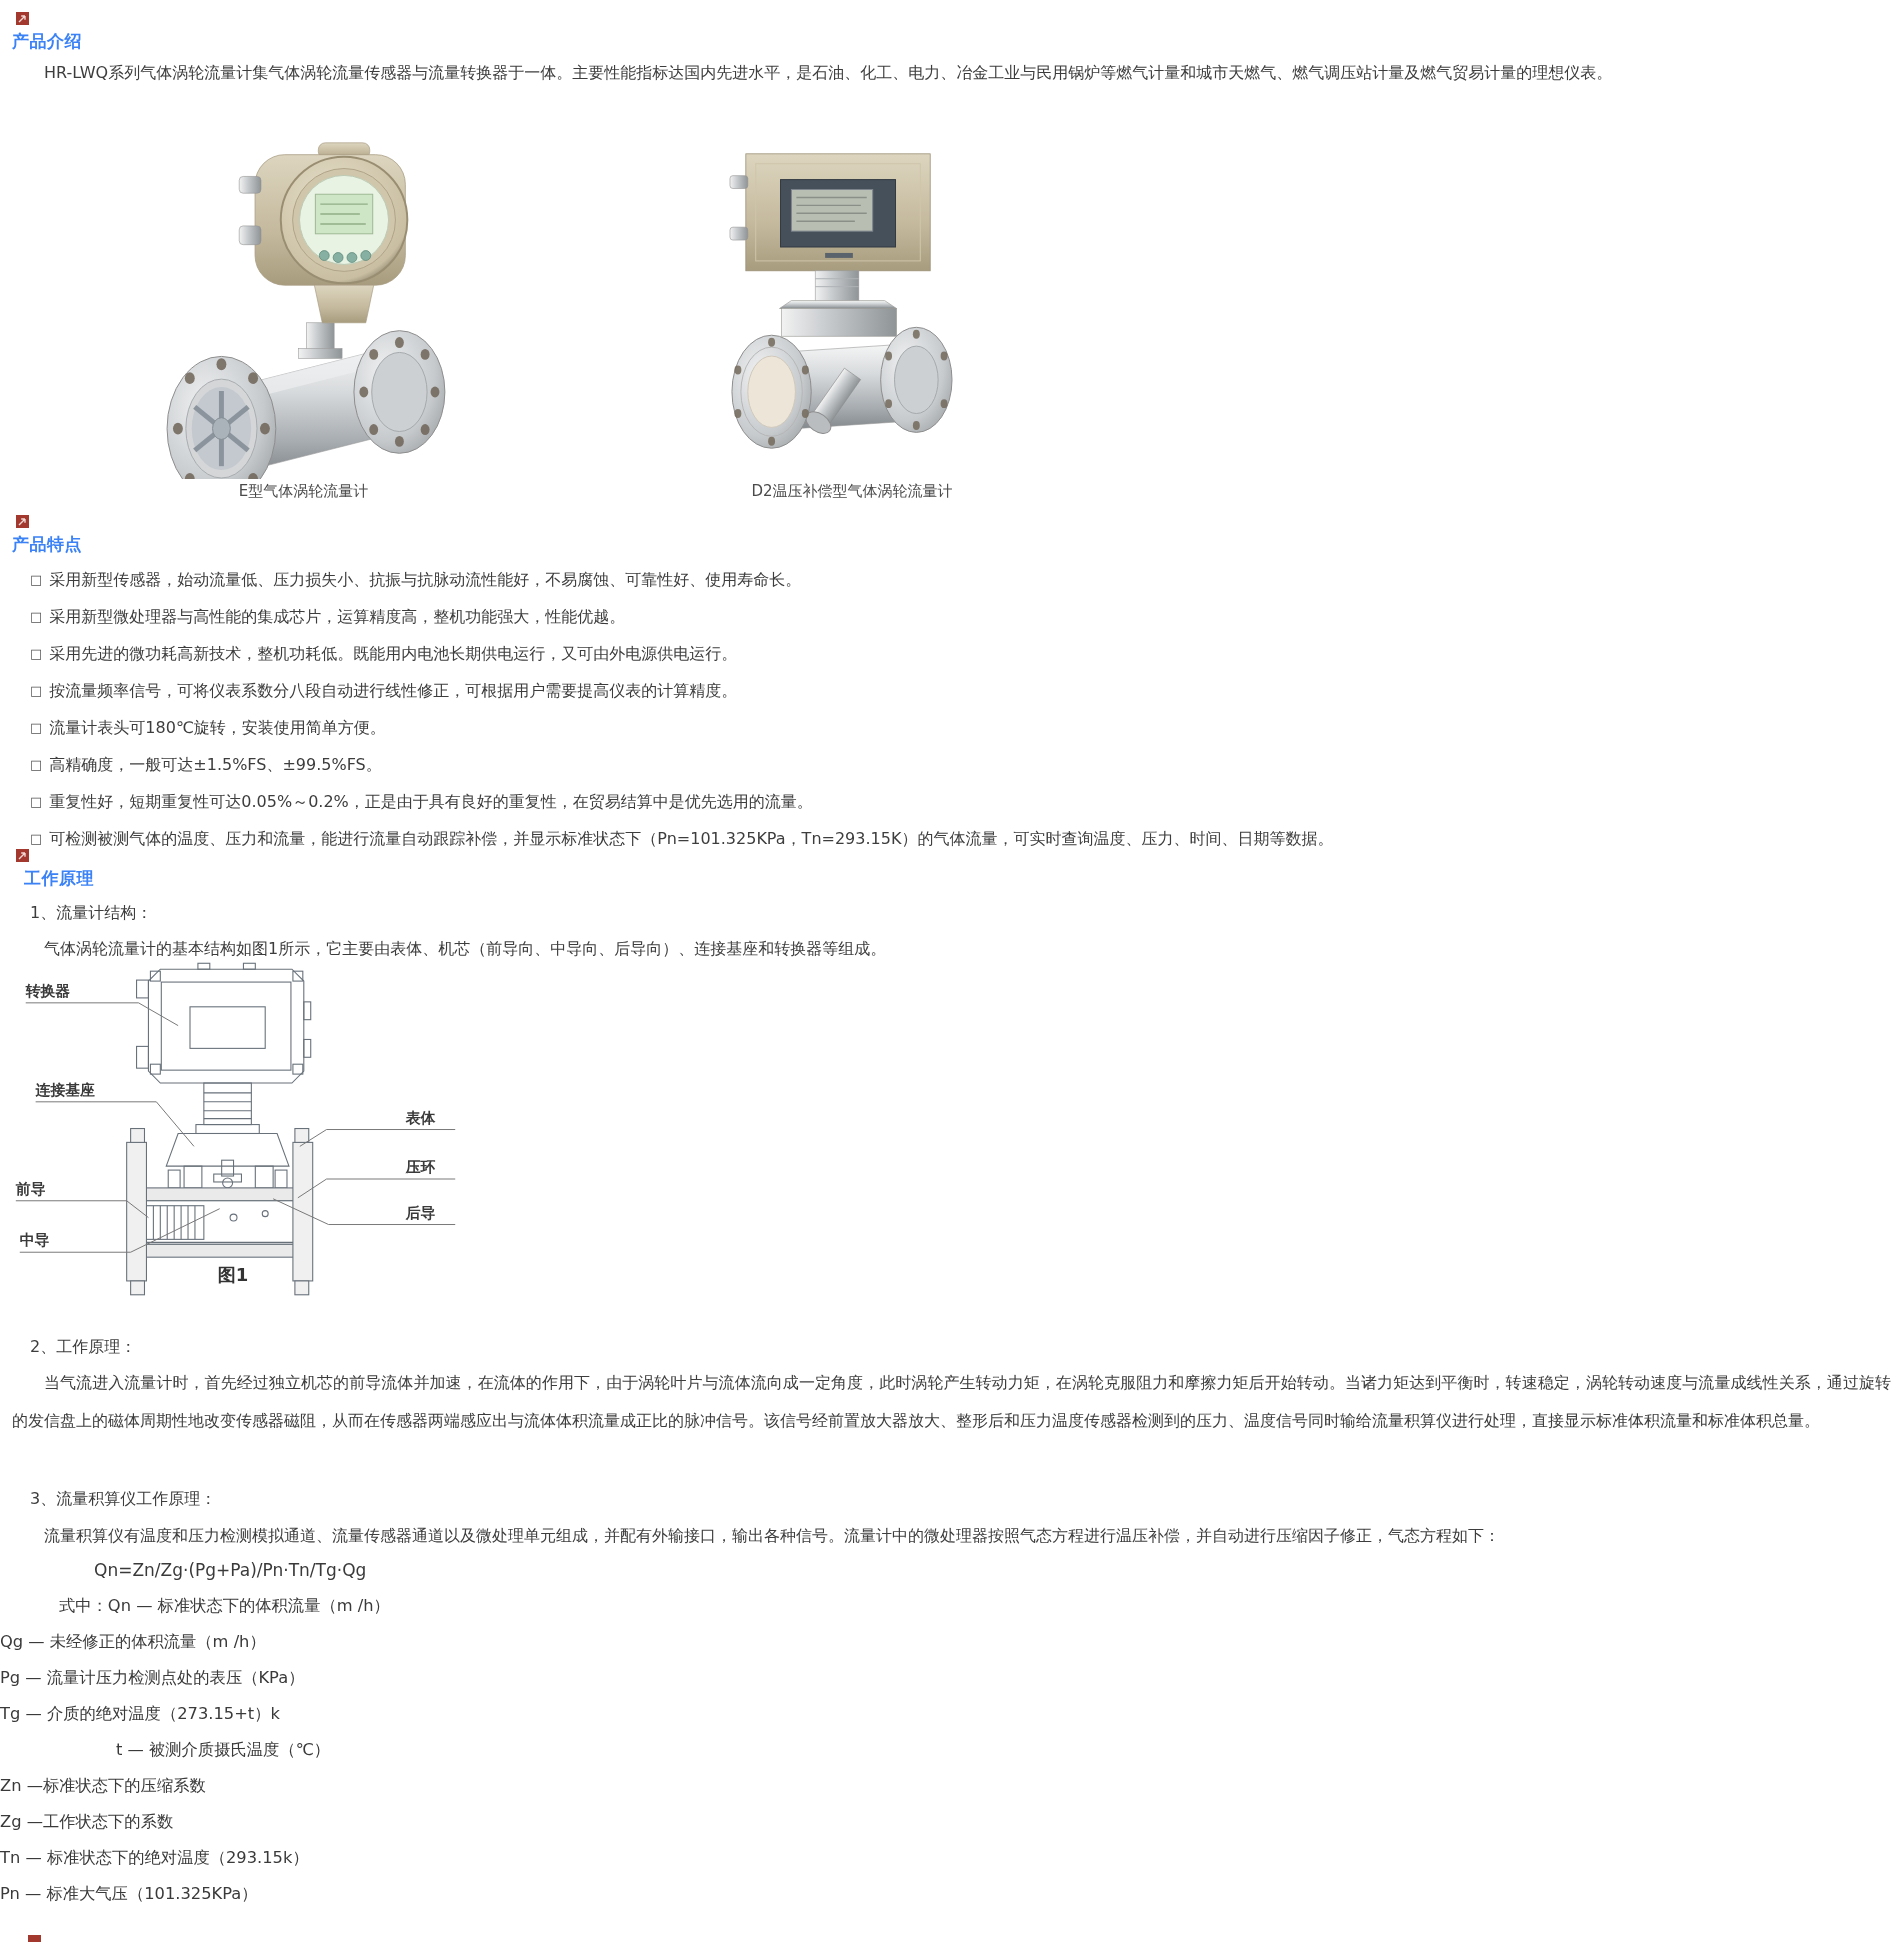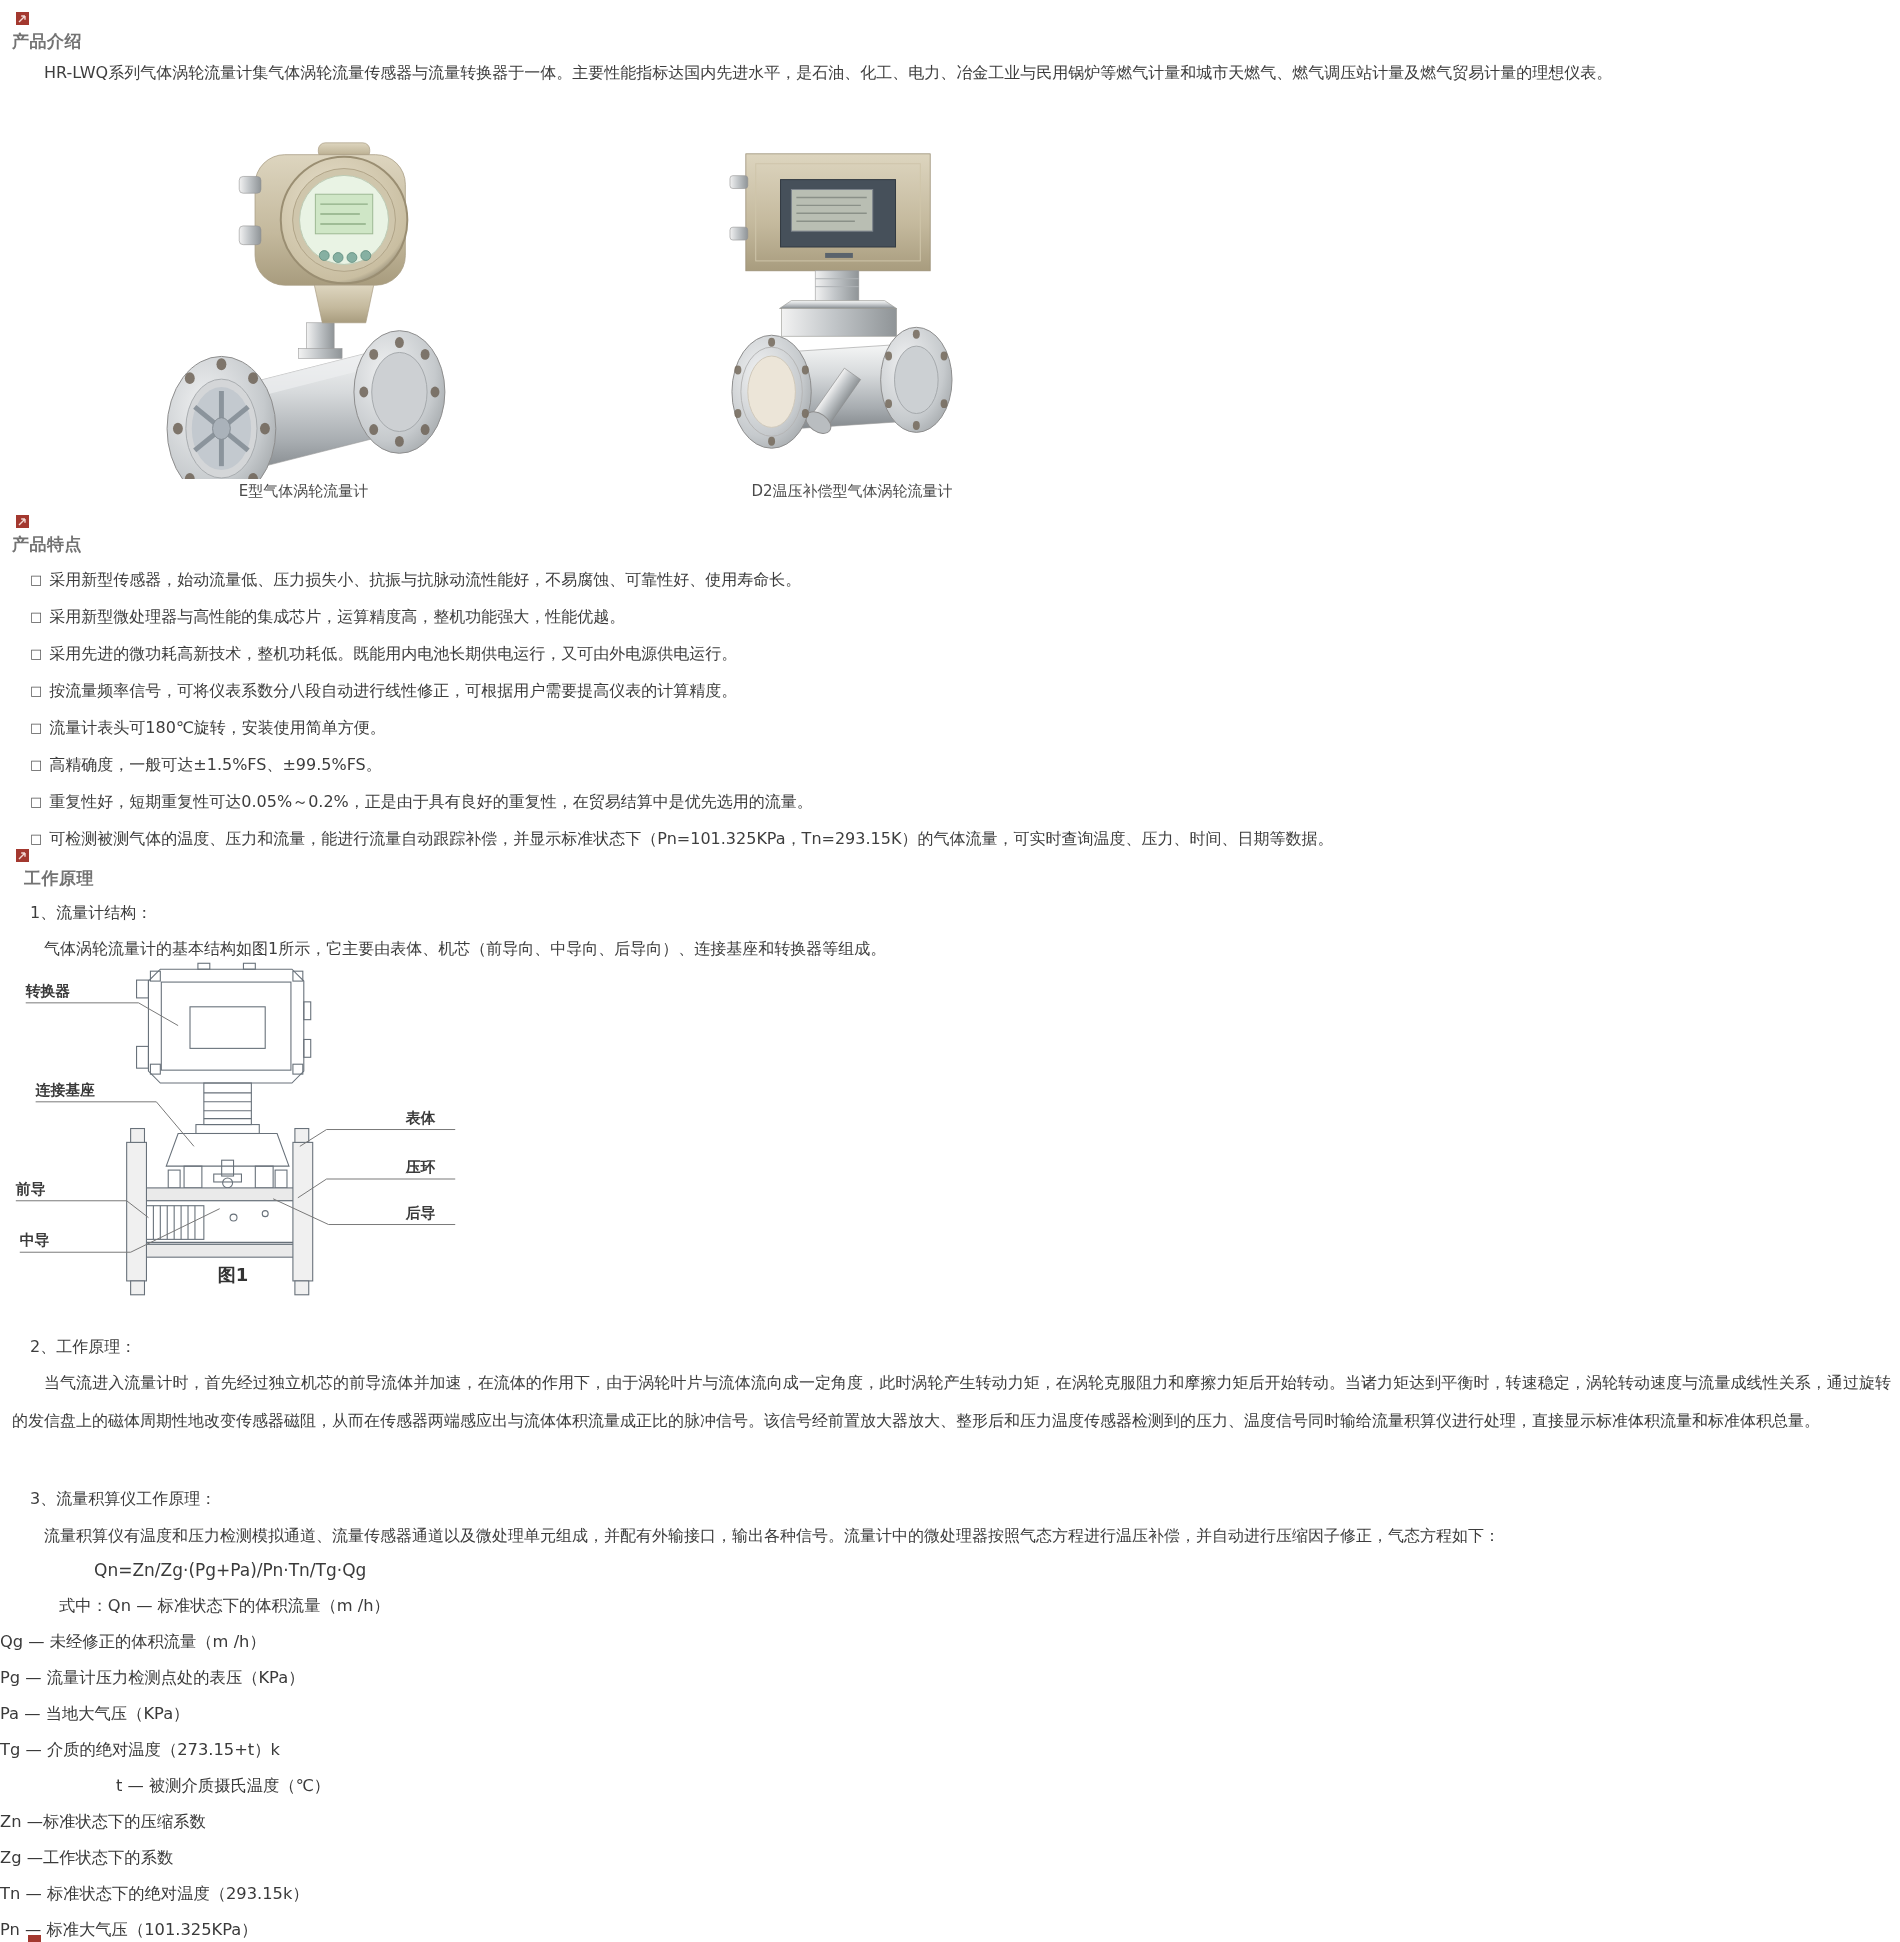--- a/index.html
+++ b/index.html
@@ -1,20 +1,20 @@
 <!DOCTYPE html>
 <html><head>
 <meta charset="utf-8">
 <style>
   html,body{margin:0;padding:0;background:#fff;}
   .page{position:relative;width:1901px;height:1942px;background:#ffffff;overflow:hidden;
         font-family:"DejaVu Sans","Liberation Sans",sans-serif;color:#3d3d3d;font-size:16px;}
   .abs{position:absolute;}
   .marker{width:13px;height:13px;background:#a3382f;display:flex;align-items:center;justify-content:center;}
-  .sec-h{font-weight:bold;color:#737373;font-size:17px;letter-spacing:0.5px;}
+  .sec-h{font-weight:bold;color:#3b82f6;font-size:17px;letter-spacing:0.5px;}
   .body-p{width:1877px;line-height:24px;text-indent:2em;text-align:justify;color:#3d3d3d;}
   .cap{color:#4a4a4a;font-size:15px;text-align:center;}
   .bullet-row{display:flex;align-items:flex-start;height:37px;color:#3d3d3d;}
   .sq{font-size:13px;line-height:20px;margin-right:7px;color:#555;}
   .num-title{color:#3d3d3d;}
   .long-p{width:1879px;line-height:38px;text-align:justify;text-indent:2em;color:#3d3d3d;}
   .one-line{width:1879px;line-height:22px;text-indent:2em;color:#3d3d3d;}
   .formula{color:#3a3a3a;font-size:17px;}
   .def-row{height:36px;line-height:24px;color:#3a3a3a;font-size:16.3px;}
   .ind0{padding-left:59px;}
@@ -322,21 +322,20 @@
   <div class="abs long-p" style="top:1364px;left:12px;">当气流进入流量计时，首先经过独立机芯的前导流体并加速，在流体的作用下，由于涡轮叶片与流体流向成一定角度，此时涡轮产生转动力矩，在涡轮克服阻力和摩擦力矩后开始转动。当诸力矩达到平衡时，转速稳定，涡轮转动速度与流量成线性关系，通过旋转的发信盘上的磁体周期性地改变传感器磁阻，从而在传感器两端感应出与流体体积流量成正比的脉冲信号。该信号经前置放大器放大、整形后和压力温度传感器检测到的压力、温度信号同时输给流量积算仪进行处理，直接显示标准体积流量和标准体积总量。</div>
 
   <div class="abs num-title" style="top:1489px;left:30px;">3、流量积算仪工作原理：</div>
   <div class="abs one-line" style="top:1525px;left:12px;">流量积算仪有温度和压力检测模拟通道、流量传感器通道以及微处理单元组成，并配有外输接口，输出各种信号。流量计中的微处理器按照气态方程进行温压补偿，并自动进行压缩因子修正，气态方程如下：</div>
   <div class="abs formula" style="top:1560px;left:94px;">Qn=Zn/Zg·(Pg+Pa)/Pn·Tn/Tg·Qg</div>
 
   <div class="abs" style="top:1594px;left:0px;width:1881px;">
     <div class="def-row ind0">式中：Qn — 标准状态下的体积流量（m /h）</div>
     <div class="def-row ind1">Qg — 未经修正的体积流量（m /h）</div>
     <div class="def-row ind1">Pg — 流量计压力检测点处的表压（KPa）</div>
-    <div class="def-row ind1">Pa — 当地大气压（KPa）</div>
     <div class="def-row ind1">Tg — 介质的绝对温度（273.15+t）k</div>
     <div class="def-row ind2">t — 被测介质摄氏温度（℃）</div>
     <div class="def-row ind1">Zn —标准状态下的压缩系数</div>
     <div class="def-row ind1">Zg —工作状态下的系数</div>
     <div class="def-row ind1">Tn — 标准状态下的绝对温度（293.15k）</div>
     <div class="def-row ind1">Pn — 标准大气压（101.325KPa）</div>
   </div>
 
   <div class="abs marker" style="top:1935px;left:28px;"></div>
 

